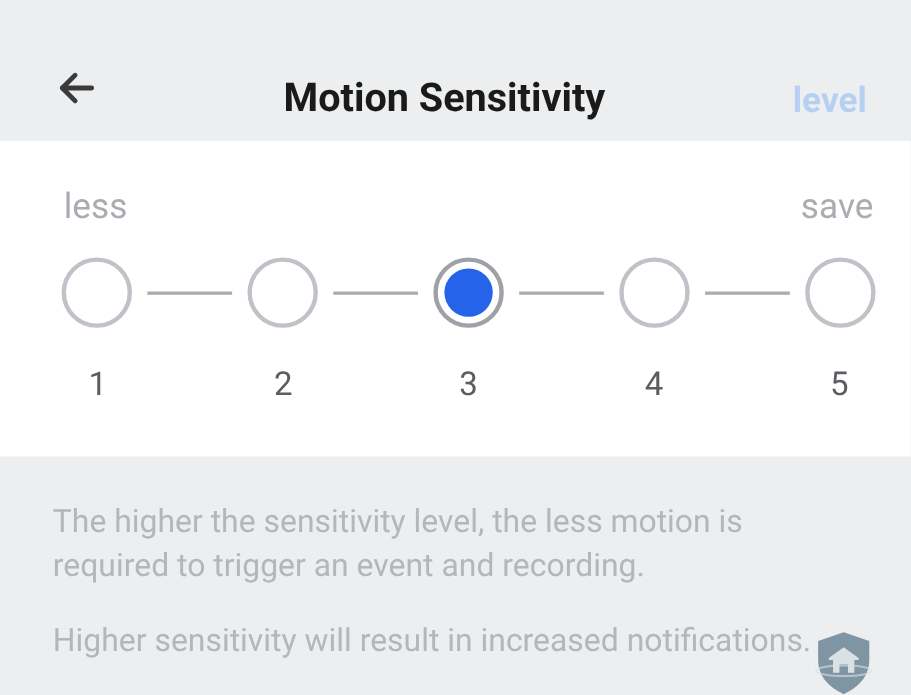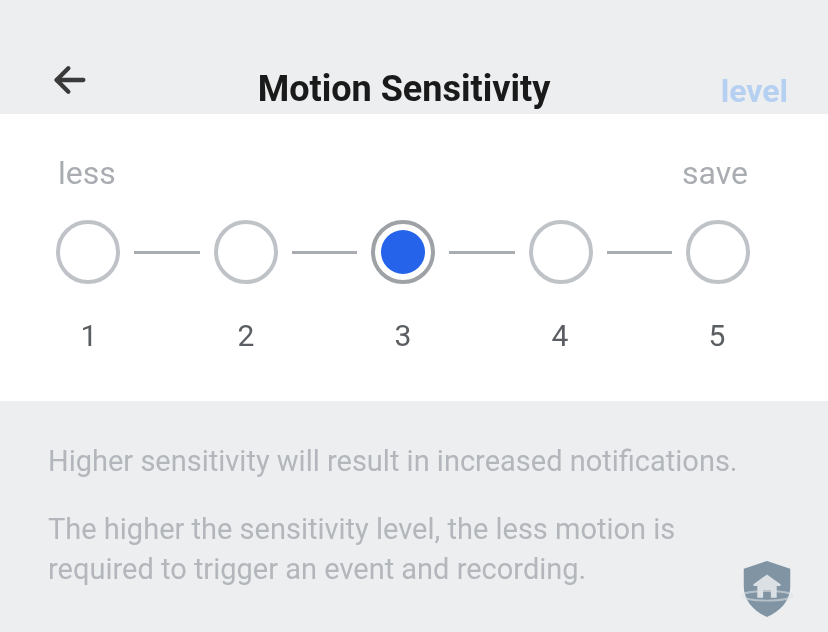--- a/index.html
+++ b/index.html
@@ -31,22 +31,22 @@
     font-size: 32px;
     font-weight: 700;
     color: #b6d0f2;
     cursor: pointer;
     min-width: 80px;
     text-align: right;
   }
 
   .slider-card {
     background: #ffffff;
-    margin-top: 4px;
-    padding: 40px 72px 48px 50px;
+    margin-top: 18px;
+    padding: 40px 26px 48px 50px;
   }
 
   .slider-labels-top {
     display: flex;
     justify-content: space-between;
     font-size: 32px;
     color: #a9acb1;
     padding: 0 8px;
     margin-bottom: 28px;
   }
@@ -144,21 +144,21 @@
   <div class="slider-numbers">
     <span>1</span>
     <span>2</span>
     <span>3</span>
     <span>4</span>
     <span>5</span>
   </div>
 </div>
 
 <div class="description">
+  <p>The higher the sensitivity level, the less motion is required to trigger an event and recording.</p>
   <p>Higher sensitivity will result in increased notifications.</p>
-  <p>The higher the sensitivity level, the less motion is required to trigger an event and recording.</p>
 
   <svg class="logo-badge" viewBox="0 0 64 64">
     <path d="M32 4 L56 12 V30 C56 46 45 56 32 62 C19 56 8 46 8 30 V12 Z" fill="#6e8597"></path>
     <path d="M32 18 L46 28 V30 H42 V42 H36 V34 H28 V42 H22 V30 H18 V28 Z" fill="#d8dee3"></path>
     <ellipse cx="32" cy="40" rx="26" ry="5" fill="none" stroke="#d8dee3" stroke-width="2" opacity="0.6"></ellipse>
   </svg>
 </div>
 
 </body></html>

